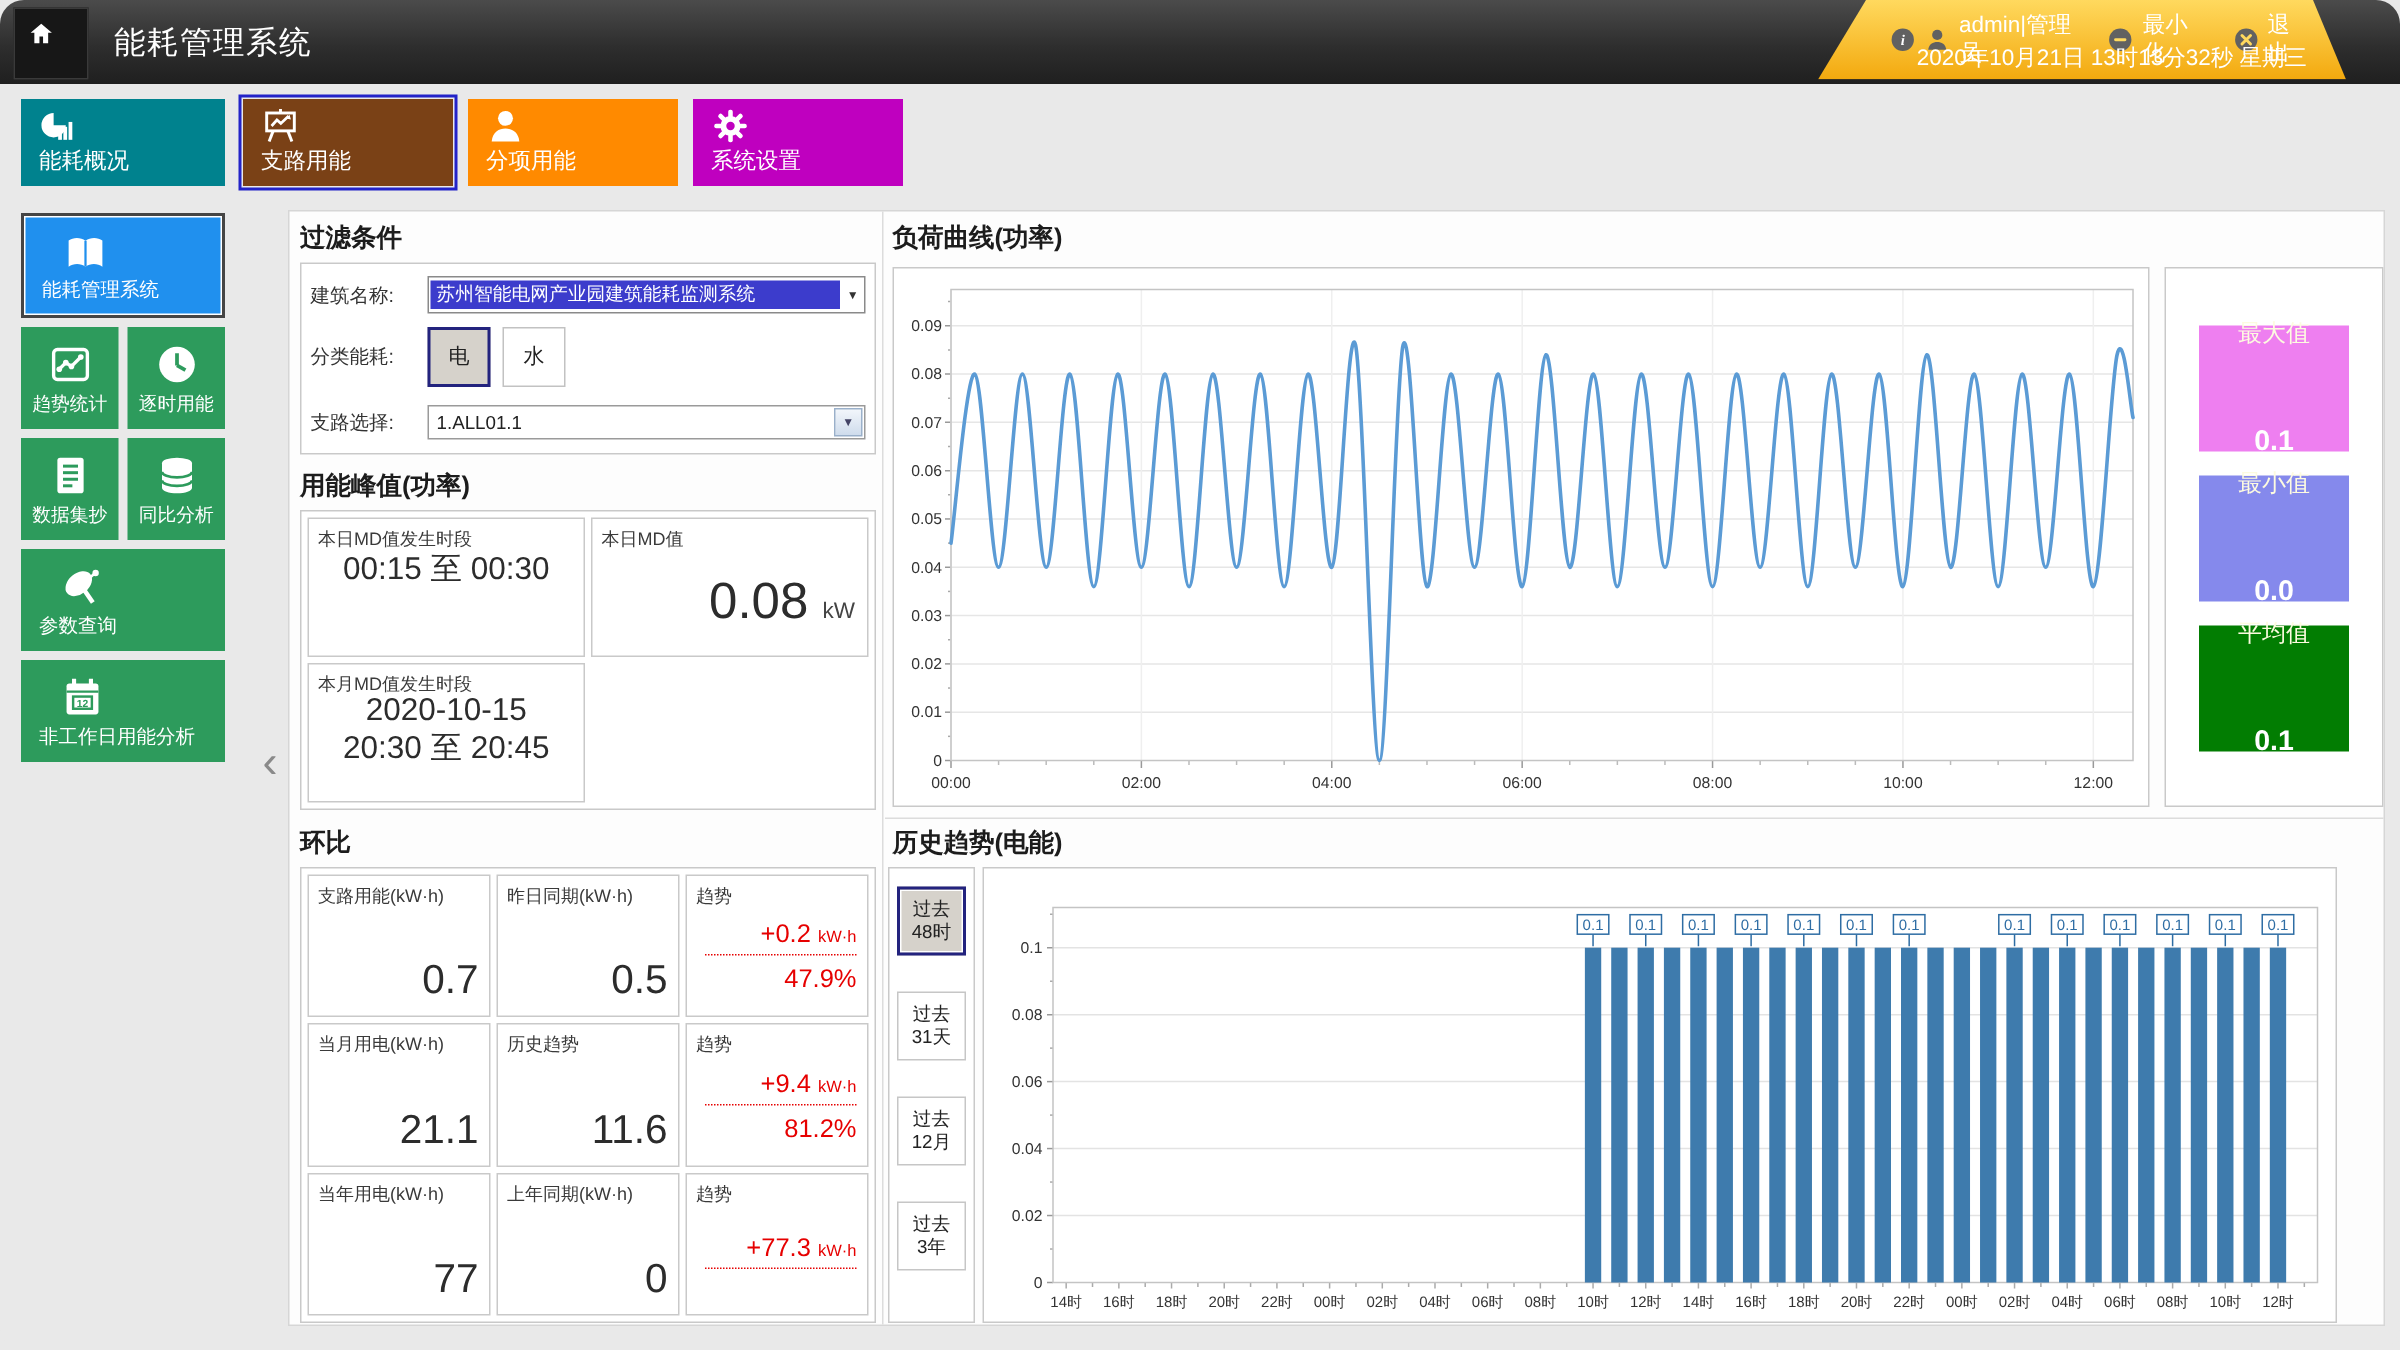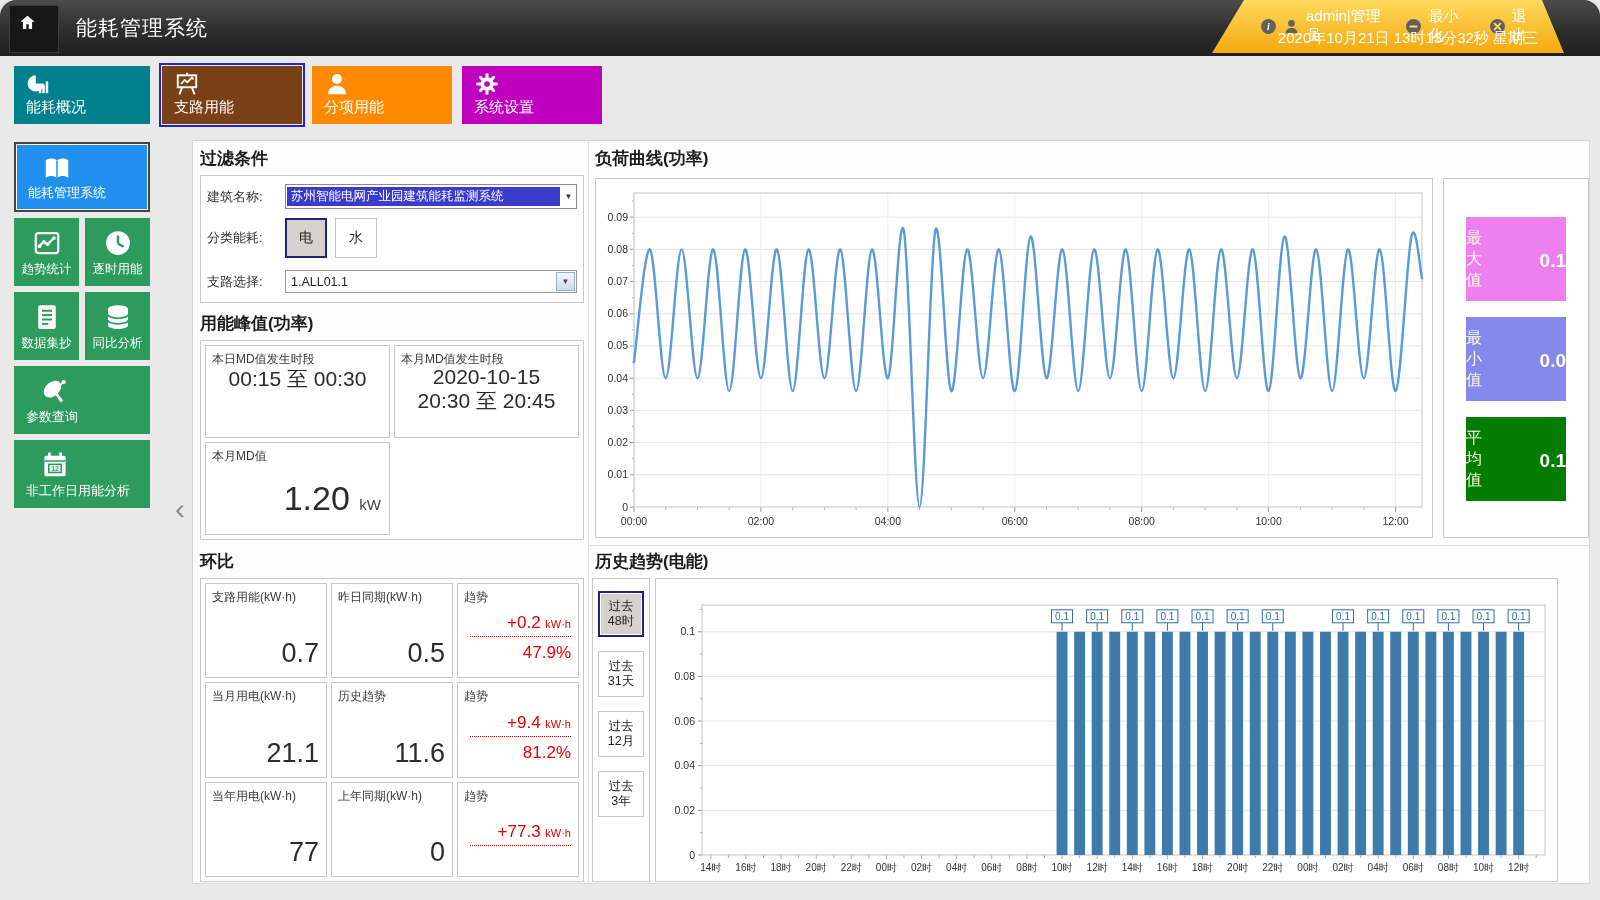--- a/index.html
+++ b/index.html
@@ -75,25 +75,25 @@
   .ring-cell{border:1px solid #c9c9c9;position:relative;background:#fff;}
   .ring-value{position:absolute;right:7px;bottom:8px;font-size:27px;color:#2c2c2c;}
   .trend-delta{position:absolute;right:7px;bottom:44px;font-size:17px;color:#e60000;}
   .trend-delta .unit{font-size:11px;}
   .trend-dots{position:absolute;right:7px;left:12px;bottom:40px;border-bottom:1px dotted #e60000;}
   .trend-pct{position:absolute;right:7px;bottom:14px;font-size:17px;color:#e60000;}
 
   
   #line-chart-panel{left:595px;top:178px;width:838px;height:360px;}
   #stats-panel{left:1443px;top:178px;width:146px;height:360px;display:flex;flex-direction:column;align-items:center;padding-top:38px;gap:16px;}
-  .stat-box{width:100px;height:84px;display:flex;flex-direction:row;align-items:center;justify-content:center;color:#fff;gap:48px;}
+  .stat-box{width:100px;height:84px;display:flex;flex-direction:column;align-items:center;justify-content:center;color:#fff;gap:48px;}
   .stat-box .s-label{font-size:16px;color:#fdfbe0;}
   .stat-box .s-value{font-size:19px;font-weight:bold;margin-top:3px;}
 
-  #range-panel{left:592px;top:578px;width:58px;height:304px;display:flex;flex-direction:column;align-items:center;padding-top:12px;gap:14px;}
+  #range-panel{left:592px;top:578px;width:58px;height:304px;display:flex;flex-direction:column;align-items:center;padding-top:12px;gap:24px;}
   .range-btn{width:46px;height:46px;background:#fff;border:1px solid #c6c6c6;display:flex;align-items:center;justify-content:center;text-align:center;font-size:12.5px;color:#222;line-height:15px;cursor:pointer;box-sizing:border-box;white-space:pre-line;}
   .range-btn.selected{background:#d6d2cb;border:2px solid #23237e;box-shadow:0 0 0 1px #fff inset;}
   #bar-chart-panel{left:655px;top:578px;width:903px;height:304px;}
   svg{display:block;}
 </style>
 </head>
 <body>
 
 <div id="root">
 
@@ -306,27 +306,27 @@
     </div>
   </div>
 
   <div class="section-title" style="left:200px;top:312px">用能峰值(功率)</div>
   <div class="panel" id="peak-panel">
       <div class="md-cell">
         <div class="cell-label">本日MD值发生时段</div>
         <div class="md-time" style="bottom:44px">00:15 至 00:30</div>
       </div>
       <div class="md-cell">
+        <div class="cell-label">本日MD值</div>
+        <div class="md-kw"><span class="v">0.08</span> <span class="unit">kW</span></div>
+      </div>
+      <div class="md-cell">
         <div class="cell-label">本月MD值发生时段</div>
         <div class="md-time2">2020-10-15</div>
         <div class="md-time">20:30 至 20:45</div>
-      </div>
-      <div class="md-cell">
-        <div class="cell-label">本月MD值</div>
-        <div class="md-kw"><span class="v">1.20</span> <span class="unit">kW</span></div>
       </div>
     </div>
 
   <div class="section-title" style="left:200px;top:550px">环比</div>
   <div class="panel" id="ring-panel">
       <div class="ring-cell">
         <div class="cell-label">支路用能(kW·h)</div>
         <div class="ring-value">0.7</div>
       </div>
       <div class="ring-cell">

